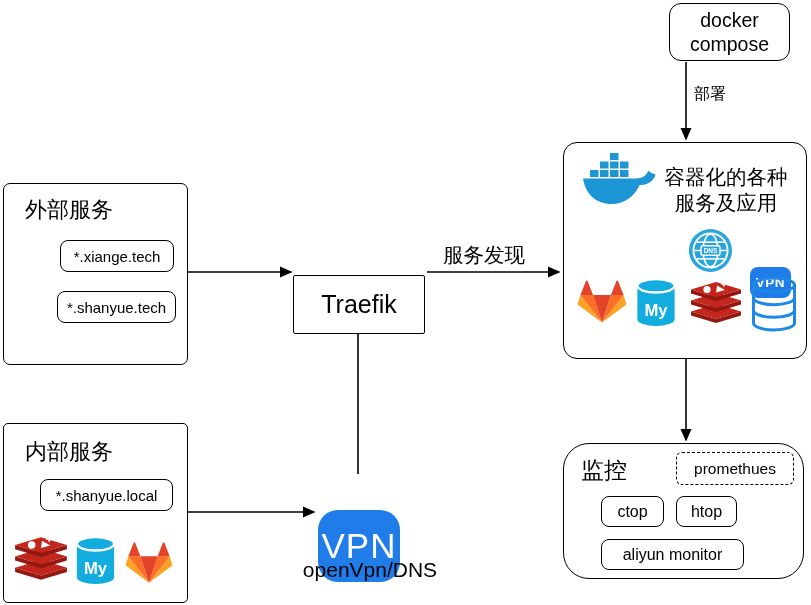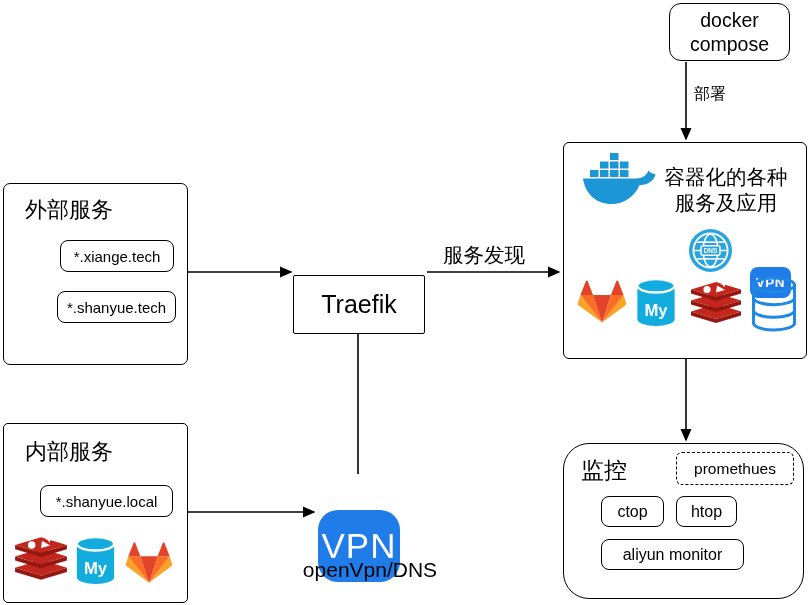--- a/index.html
+++ b/index.html
@@ -12,34 +12,34 @@
   .center{display:flex;align-items:center;justify-content:center;margin-top:34px;}
   .col{display:flex;flex-direction:column;align-items:center;justify-content:center;}
   .lbl{position:absolute;white-space:nowrap;}
   .chip{position:absolute;border:1.5px solid #000;border-radius:8px;background:#fff;
         box-sizing:border-box;display:flex;align-items:center;justify-content:center;
         font-size:15px;white-space:nowrap;}
   .abs{position:absolute;}
   .docker-compose{left:625px;top:3px;width:121px;height:58px;border-radius:12px;
                   font-size:19.5px;line-height:24px;text-align:center;margin-left:44px;}
   .deploy-lbl{left:694px;top:84px;font-size:16px;}
-  .container-box{left:563px;top:142px;width:244px;height:217px;border-radius:6px;padding-left:6px;}
+  .container-box{left:563px;top:142px;width:244px;height:217px;border-radius:14px;padding-left:6px;}
   .container-title{position:absolute;left:86px;top:21px;width:152px;text-align:center;
                    font-size:20.5px;line-height:26px;}
   .vpn-badge{left:186px;top:90px;width:41px;height:31px;border-radius:8px;background:#1F7CE8;
              color:#fff;font-size:13.5px;font-weight:bold;letter-spacing:.5px;}
   .traefik{left:293px;top:241px;width:132px;height:59px;border-radius:2px;font-size:25px;}
   .sd-lbl{left:443px;top:241px;font-size:20.5px;}
   .external{left:3px;top:183px;width:185px;height:182px;border-radius:7px;}
   .internal{left:3px;top:423px;width:185px;height:180px;border-radius:5px;}
   .group-title{position:absolute;left:21px;top:11px;font-size:22px;}
   .vpn-node{left:318px;top:476px;width:82px;height:72px;border-radius:20px;background:#1F7CE8;
             color:#fff;font-size:35px;font-weight:500;letter-spacing:1px;border:none;}
   .openvpn-lbl{left:290px;top:558px;width:160px;text-align:center;font-size:21px;}
-  .monitor{left:563px;top:443px;width:241px;height:156px;border-radius:26px;padding-left:48px;}
+  .monitor{left:563px;top:443px;width:241px;height:136px;border-radius:26px;padding-left:48px;}
   .dashed{border:1.4px dashed #000;border-radius:6px;}
 </style>
 </head>
 <body>
 
 <div class="canvas">
 
   <svg class="arrow-layer">
     <defs>
       <marker id="arw" markerWidth="9" markerHeight="9" refX="7" refY="3.5" orient="auto">
@@ -140,21 +140,21 @@
   <div class="lbl sd-lbl">服务发现</div>
 
   <div class="node external">
     <div class="group-title">外部服务</div>
     <div class="chip" style="left:56px;top:56px;width:114px;height:32px">*.xiange.tech</div>
     <div class="chip" style="left:53px;top:107px;width:119px;height:32px">*.shanyue.tech</div>
   </div>
 
   <div class="node internal">
     <div class="group-title" style="top:13px">内部服务</div>
-    <div class="chip" style="left:36px;top:61px;width:133px;height:32px">*.shanyue.local</div>
+    <div class="chip" style="left:36px;top:55px;width:133px;height:32px">*.shanyue.local</div>
 
     <svg class="abs" style="left:8px;top:111px" width="58" height="50" viewBox="0 0 56 48">
       <path fill="#941812" d="M3,31.5 L3,35.5 L28,43 L53,35.5 L53,31.5 L28,39 Z"></path>
       <path fill="#C3261C" d="M28,24 L53,31.5 L28,39 L3,31.5 Z"></path>
       <path fill="#941812" d="M3,20.5 L3,24.5 L28,32 L53,24.5 L53,20.5 L28,28 Z"></path>
       <path fill="#C3261C" d="M28,13 L53,20.5 L28,28 L3,20.5 Z"></path>
       <path fill="#941812" d="M3,9.5 L3,13.5 L28,21 L53,13.5 L53,9.5 L28,17 Z"></path>
       <path fill="#C3261C" d="M28,2 L53,9.5 L28,17 L3,9.5 Z"></path>
       <circle cx="19" cy="9.5" r="3.6" fill="#fff"></circle>
       <polygon points="29,5.5 37,10 28,12.5" fill="#fff"></polygon>

